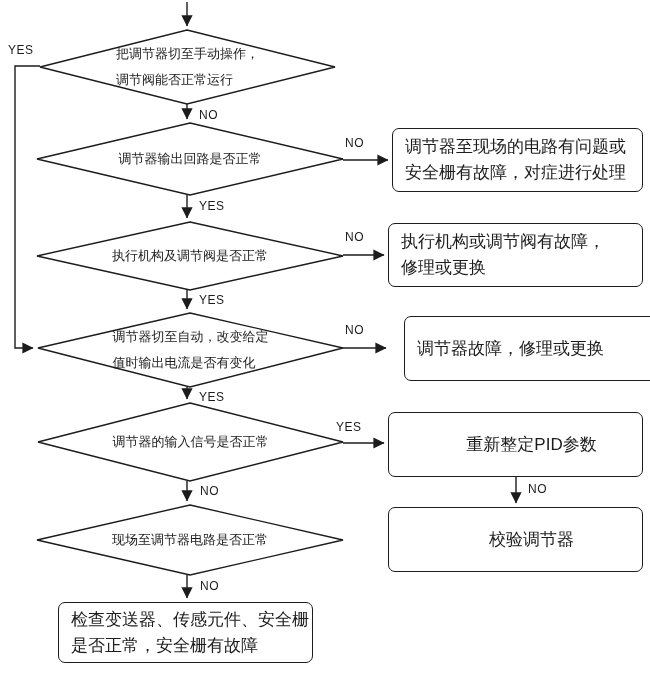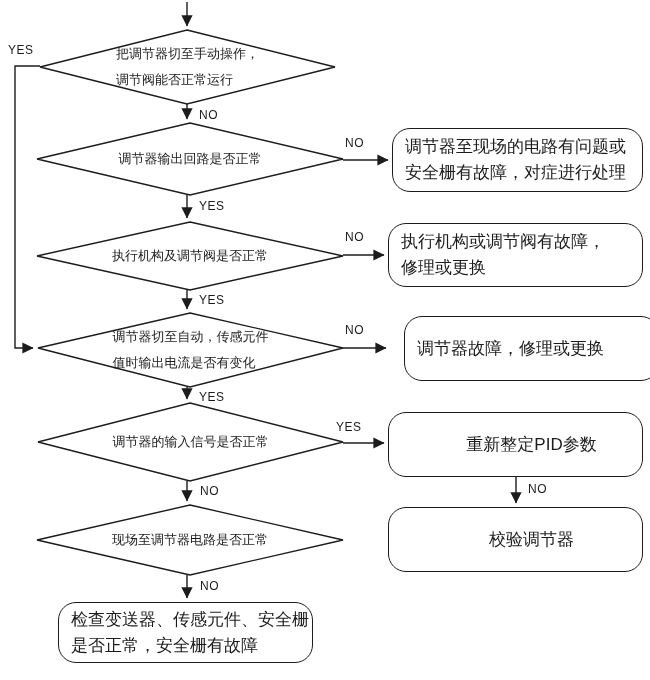--- a/index.html
+++ b/index.html
@@ -30,21 +30,21 @@
     text-align: center;
     white-space: nowrap;
   }
   .dtx.multi .inner { text-align: left; }
   .dtx span { display: block; }
 
   .box {
     position: absolute;
     background: #ffffff;
     border: 1.4px solid #1c1c1c;
-    border-radius: 18px;
+    border-radius: 7px;
     display: flex;
     flex-direction: column;
     justify-content: center;
     font-size: 17px;
     line-height: 26px;
     white-space: nowrap;
   }
   .box span { display: block; }
   .box.left { align-items: flex-start; padding-left: 12px; }
   .box.center { align-items: center; text-align: left; padding-left: 32px; }
@@ -106,21 +106,21 @@
   </div>
 
   <div class="dtx" style="left:37px; top:222px; width:306px; height:68px">
     <div class="inner">
       <span>执行机构及调节阀是否正常</span>
     </div>
   </div>
 
   <div class="dtx multi" style="left:38px; top:313px; width:305px; height:74px">
     <div class="inner">
-      <span>调节器切至自动，传感元件</span>
+      <span>调节器切至自动，改变给定</span>
       <span>值时输出电流是否有变化</span>
     </div>
   </div>
 
   <div class="dtx" style="left:38px; top:403px; width:305px; height:78px">
     <div class="inner">
       <span>调节器的输入信号是否正常</span>
     </div>
   </div>
 

